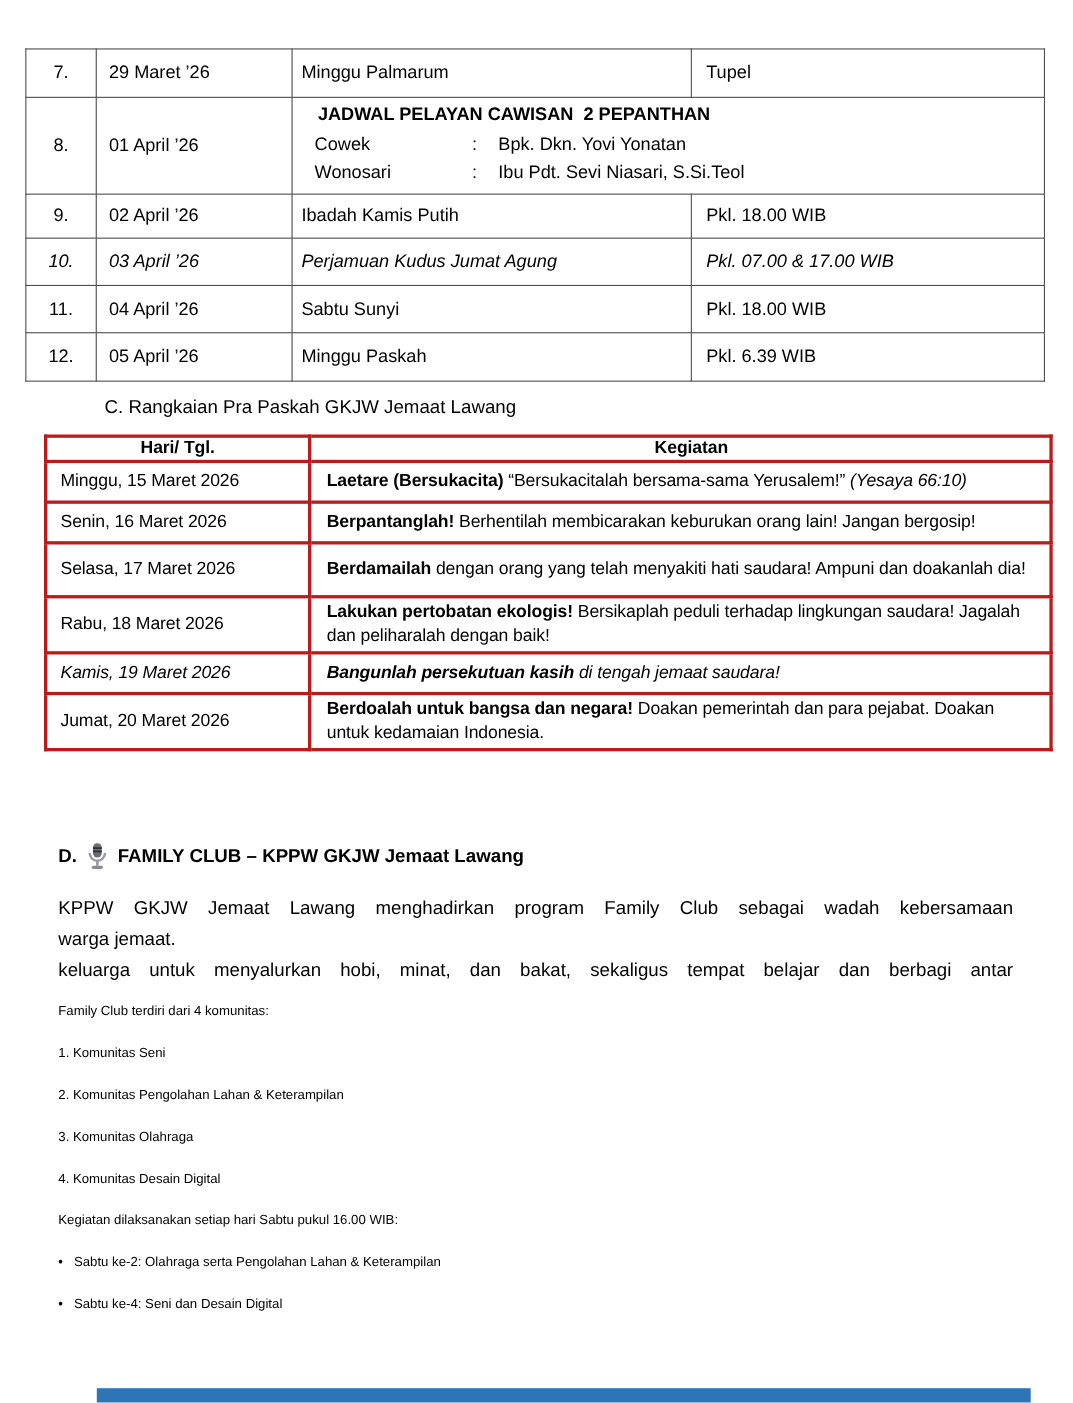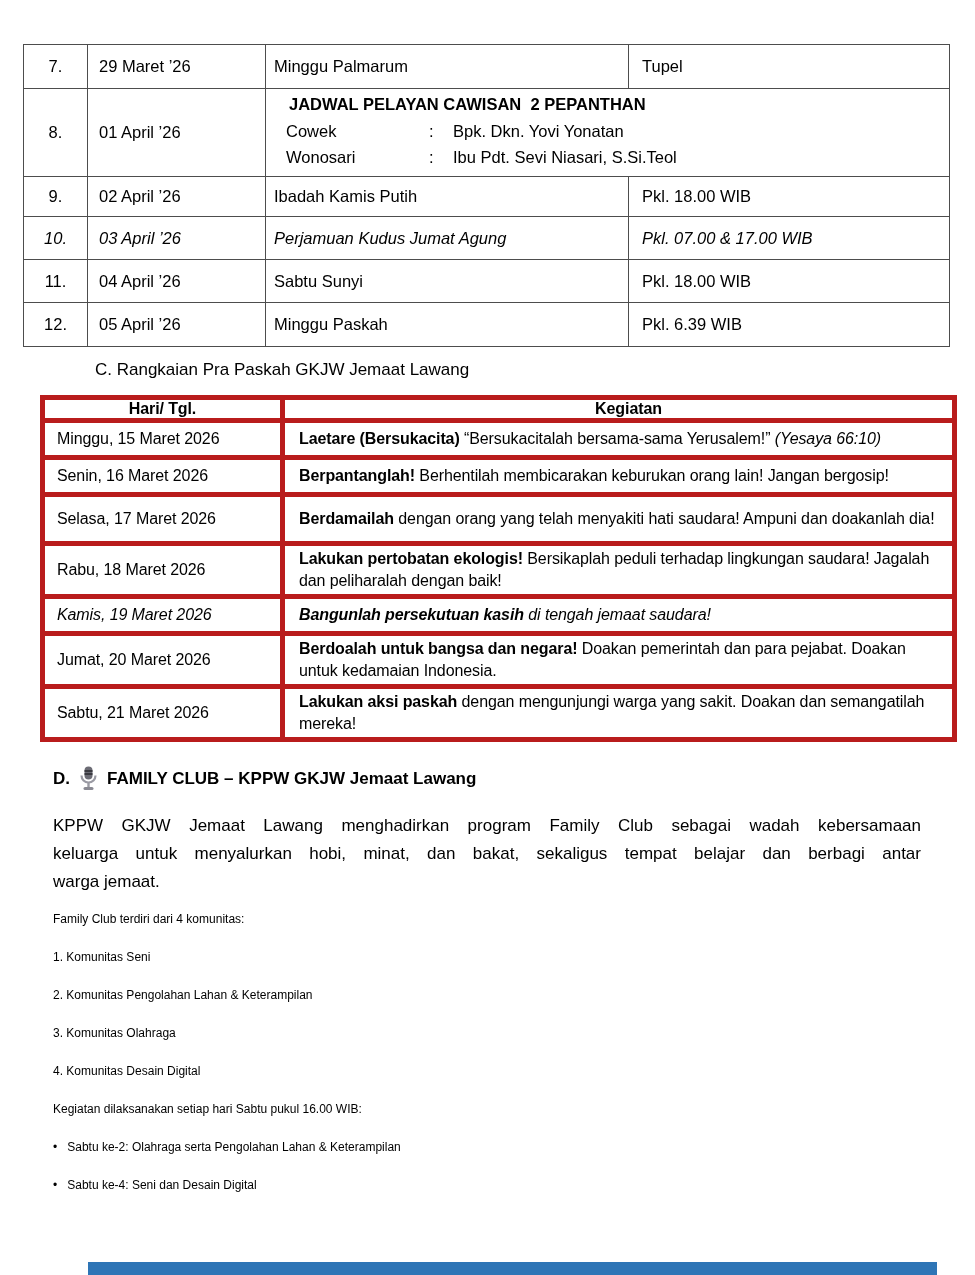--- a/index.html
+++ b/index.html
@@ -38,21 +38,21 @@
   
   .section-c-heading {
     position: absolute; left: 55px; top: 360px;
     font-size: 17px; font-weight: normal; margin-left: 40px;
   }
   .pra-table {
     position: absolute; left: 40px; top: 395px; width: 917px;
     font-size: 16px; letter-spacing: -0.1px;
   }
   .pra-table td, .pra-table th {
-    border: 5px solid #b91c1c;
+    border: 3px solid #b91c1c;
     vertical-align: middle; overflow: hidden;
   }
   .pra-table th { font-weight: bold; text-align: center; font-size: 16px; padding-left: 20px; }
   .pra-table .c-day { width: 240px; padding-left: 12px; }
   .pra-table .c-act { padding: 2px 8px 2px 14px; line-height: 22px; }
   .c-act b { font-weight: bold; }
   .c-act i { font-style: italic; }
 
   
   .section-d-heading {
@@ -158,46 +158,42 @@
       <td class="c-act"><b>Lakukan pertobatan ekologis!</b> <span>Bersikaplah peduli terhadap lingkungan saudara! Jagalah dan peliharalah dengan baik!</span></td>
     </tr>
     <tr style="height:37px;font-style:italic;">
       <td class="c-day">Kamis, 19 Maret 2026</td>
       <td class="c-act"><b>Bangunlah persekutuan kasih</b> <span>di tengah jemaat saudara!</span></td>
     </tr>
     <tr style="height:48px;">
       <td class="c-day">Jumat, 20 Maret 2026</td>
       <td class="c-act"><b>Berdoalah untuk bangsa dan negara!</b> <span>Doakan pemerintah dan para pejabat. Doakan untuk kedamaian Indonesia.</span></td>
     </tr>
-    <tr style="height:46px;">
-      <td class="c-day">Sabtu, 21 Maret 2026</td>
-      <td class="c-act"><b>Lakukan aksi paskah</b> <span>dengan mengunjungi warga yang sakit. Doakan dan semangatilah mereka!</span></td>
-    </tr>
   </tbody>
     </table>
 
   <div class="section-d-heading">
     <span>D.</span>
     <span class="mic-icon">
       <svg width="19" height="25" viewBox="0 0 19 25">
         <rect x="5.5" y="0.5" width="8" height="13" rx="4" fill="#6b6b74"></rect>
         <rect x="5.5" y="4.2" width="8" height="1.6" fill="#2e2e33"></rect>
         <rect x="5.5" y="7.2" width="8" height="1.6" fill="#2e2e33"></rect>
         <path d="M2.5 9.5 a7 7 0 0 0 14 0" stroke="#9a9aa3" stroke-width="2.2" fill="none"></path>
         <rect x="8.3" y="17" width="2.4" height="4" fill="#9a9aa3"></rect>
         <rect x="4.5" y="21" width="10" height="3" rx="1.5" fill="#8a8a93"></rect>
       </svg>
     </span>
     <span>FAMILY CLUB – KPPW GKJW Jemaat Lawang</span>
   </div>
 
   <div class="intro">
     <div class="jline">KPPW GKJW Jemaat Lawang menghadirkan program Family Club sebagai wadah kebersamaan</div>
+    <div class="jline last">warga jemaat.</div>
     <div class="jline">keluarga untuk menyalurkan hobi, minat, dan bakat, sekaligus tempat belajar dan berbagi antar</div>
-    <div class="jline last">warga jemaat.</div>
   </div>
 
   <div class="d-text" style="top:912px;">Family Club terdiri dari 4 komunitas:</div>
   <div class="d-text" style="top:950px;">1. Komunitas Seni</div>
   <div class="d-text" style="top:988px;text-align:right;">2. Komunitas Pengolahan Lahan &amp; Keterampilan</div>
   <div class="d-text" style="top:1026px;">3. Komunitas Olahraga</div>
   <div class="d-text" style="top:1064px;">4. Komunitas Desain Digital</div>
   <div class="d-text" style="top:1102px;">Kegiatan dilaksanakan setiap hari Sabtu pukul 16.00 WIB:</div>
 
   <div class="d-text bullet-item" style="top:1140px;">

